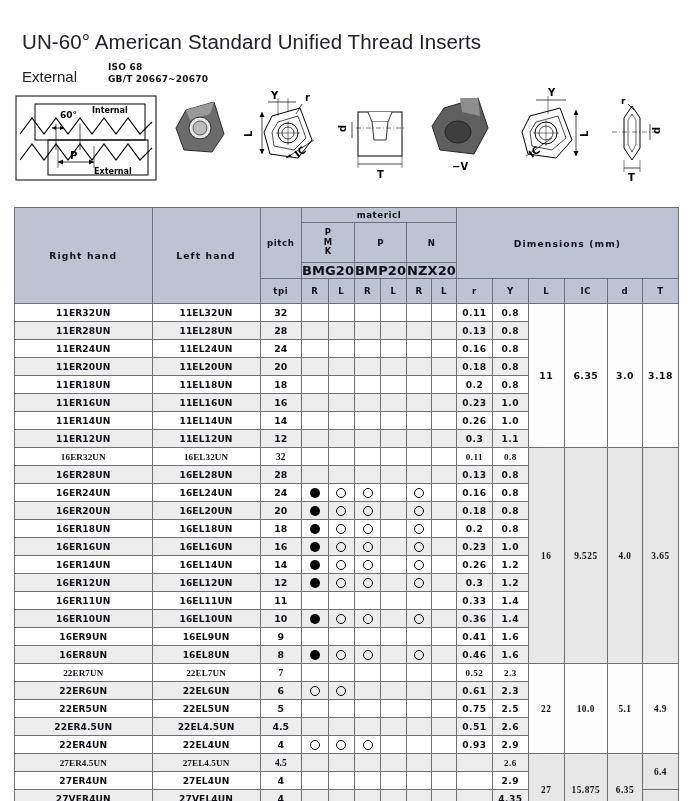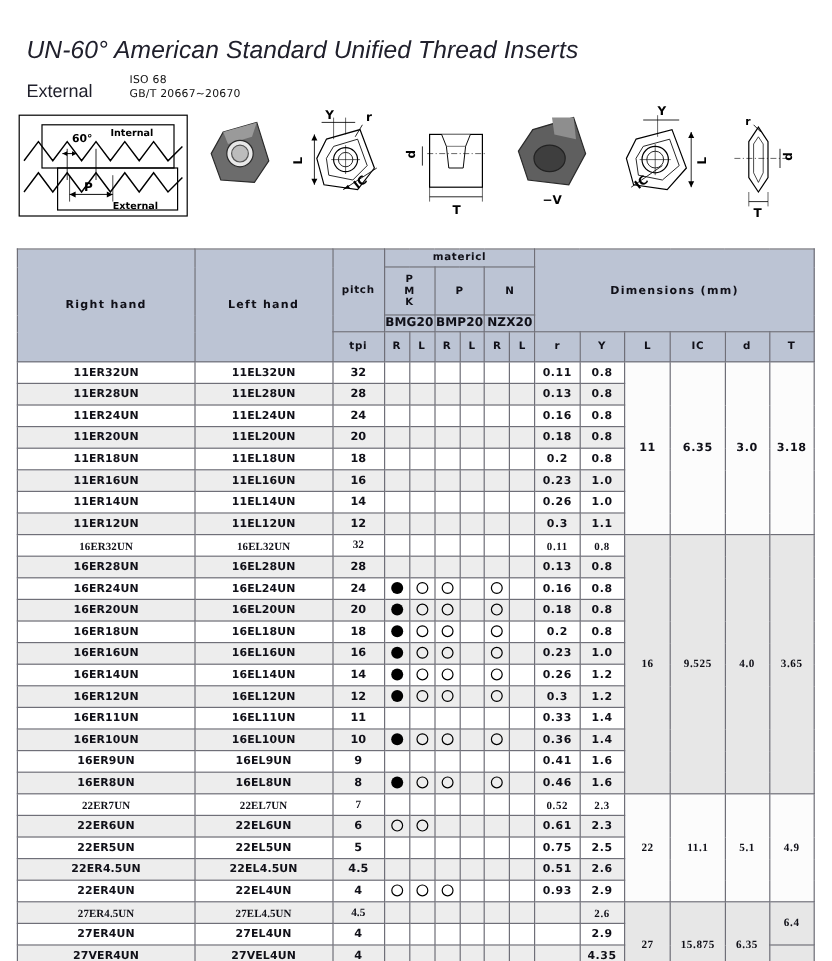--- a/index.html
+++ b/index.html
@@ -9,29 +9,29 @@
     background:#ffffff;
     font-family:"Liberation Sans", sans-serif;
     color:#1a1a24;
     overflow:hidden;
   }
 
   
   #page-title {
     position:absolute; left:22px; top:30px;
     font-size:20.5px; font-weight:400; letter-spacing:.1px;
-    color:#20202c; white-space:nowrap;font-style:italic;
+    color:#20202c; white-space:nowrap;
   }
   #external-label {
     position:absolute; left:22px; top:68px;
     font-size:15px; color:#20202c;
   }
   #standards {
     position:absolute; left:108px; top:62px;
-    font-size:9px; line-height:11.5px; font-weight:normal;
+    font-size:9px; line-height:11.5px; font-weight:bold;
     font-family:"DejaVu Sans", sans-serif; color:#111;
     letter-spacing:.2px;
   }
 
   
   #figures { position:absolute; left:0; top:88px; width:693px; height:114px; }
   #figures svg { position:absolute; left:0; top:0; }
 
   
   #insert-table {
@@ -45,21 +45,21 @@
     border:1px solid #6f6f78;
     text-align:center;
     vertical-align:middle;
     padding:0;
     font-weight:bold;
     color:#101018;
   }
   thead th { background:#bcc4d4; letter-spacing:.4px; }
   th.big { font-size:9.2px; letter-spacing:1.1px; }
   th.mid { font-size:8.6px; letter-spacing:.6px;margin-top:34px; }
-  th.tiny { font-size:10px; letter-spacing:.1px; }
+  th.tiny { font-size:13px; letter-spacing:.1px; }
   th.pmk { font-size:8.4px; line-height:9.5px; letter-spacing:.3px; }
 
   tbody td { height:18px; }
   tr.odd td { background:#ffffff; }
   tr.even td { background:#ededed; }
   td.code { text-align:center; font-size:9.1px; letter-spacing:.1px; }
   td.tpi  { font-size:9.4px;margin-left:28px; }
   td.num  { font-size:9.1px; letter-spacing:.5px; }
   td.mark { width:21px; }
   td.grp  { font-size:9.3px; letter-spacing:.5px; }
@@ -505,21 +505,21 @@
         <td class="tpi">7</td>
         <td class="mark"></td>
         <td class="mark"></td>
         <td class="mark"></td>
         <td class="mark"></td>
         <td class="mark"></td>
         <td class="mark"></td>
         <td class="num">0.52</td>
         <td class="num">2.3</td>
         <td class="grp plain" rowspan="5">22</td>
-        <td class="grp plain" rowspan="5">11.1</td>
+        <td class="grp plain" rowspan="5">10.0</td>
         <td class="grp plain" rowspan="5">5.1</td>
         <td class="grp plain" rowspan="5">4.9</td>
       </tr>
       <tr class="even">
         <td class="code">22ER6UN</td>
         <td class="code">22EL6UN</td>
         <td class="tpi">6</td>
         <td class="mark"><span class="ring"></span></td>
         <td class="mark"><span class="ring"></span></td>
         <td class="mark"></td>

